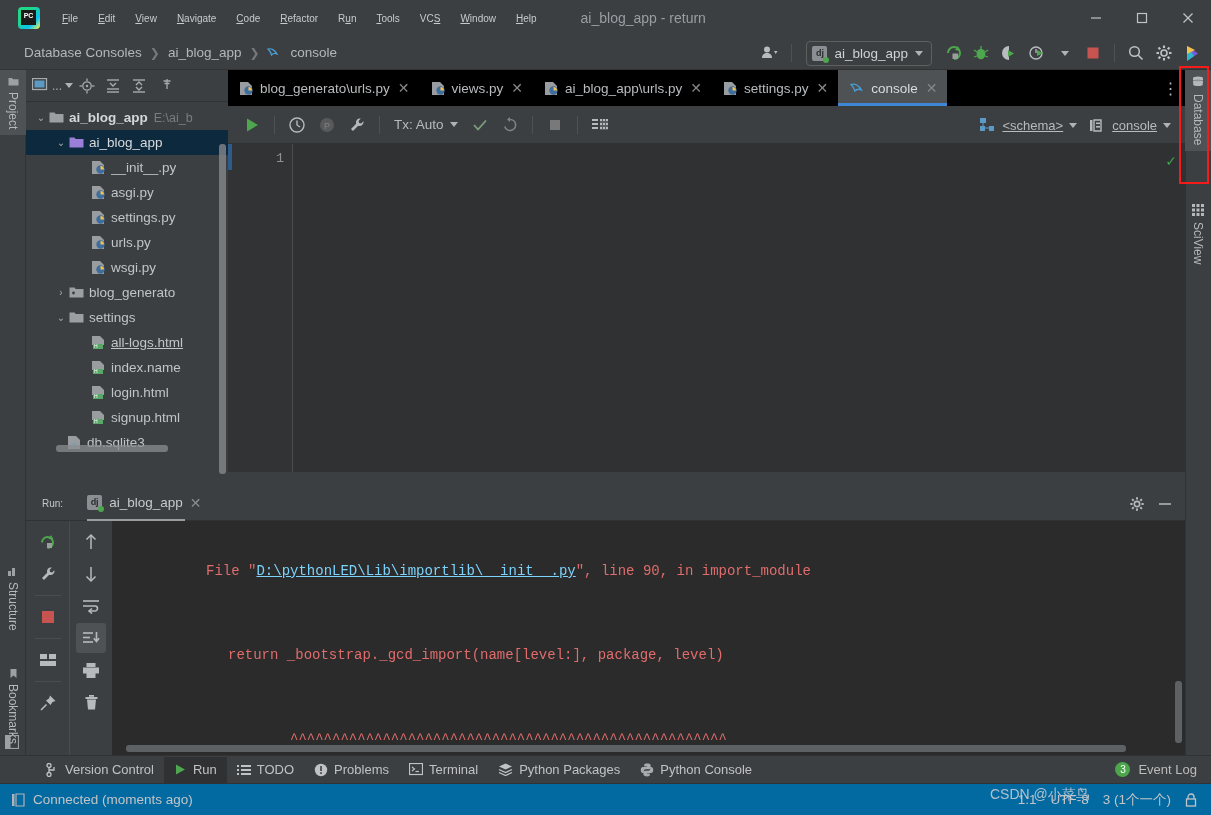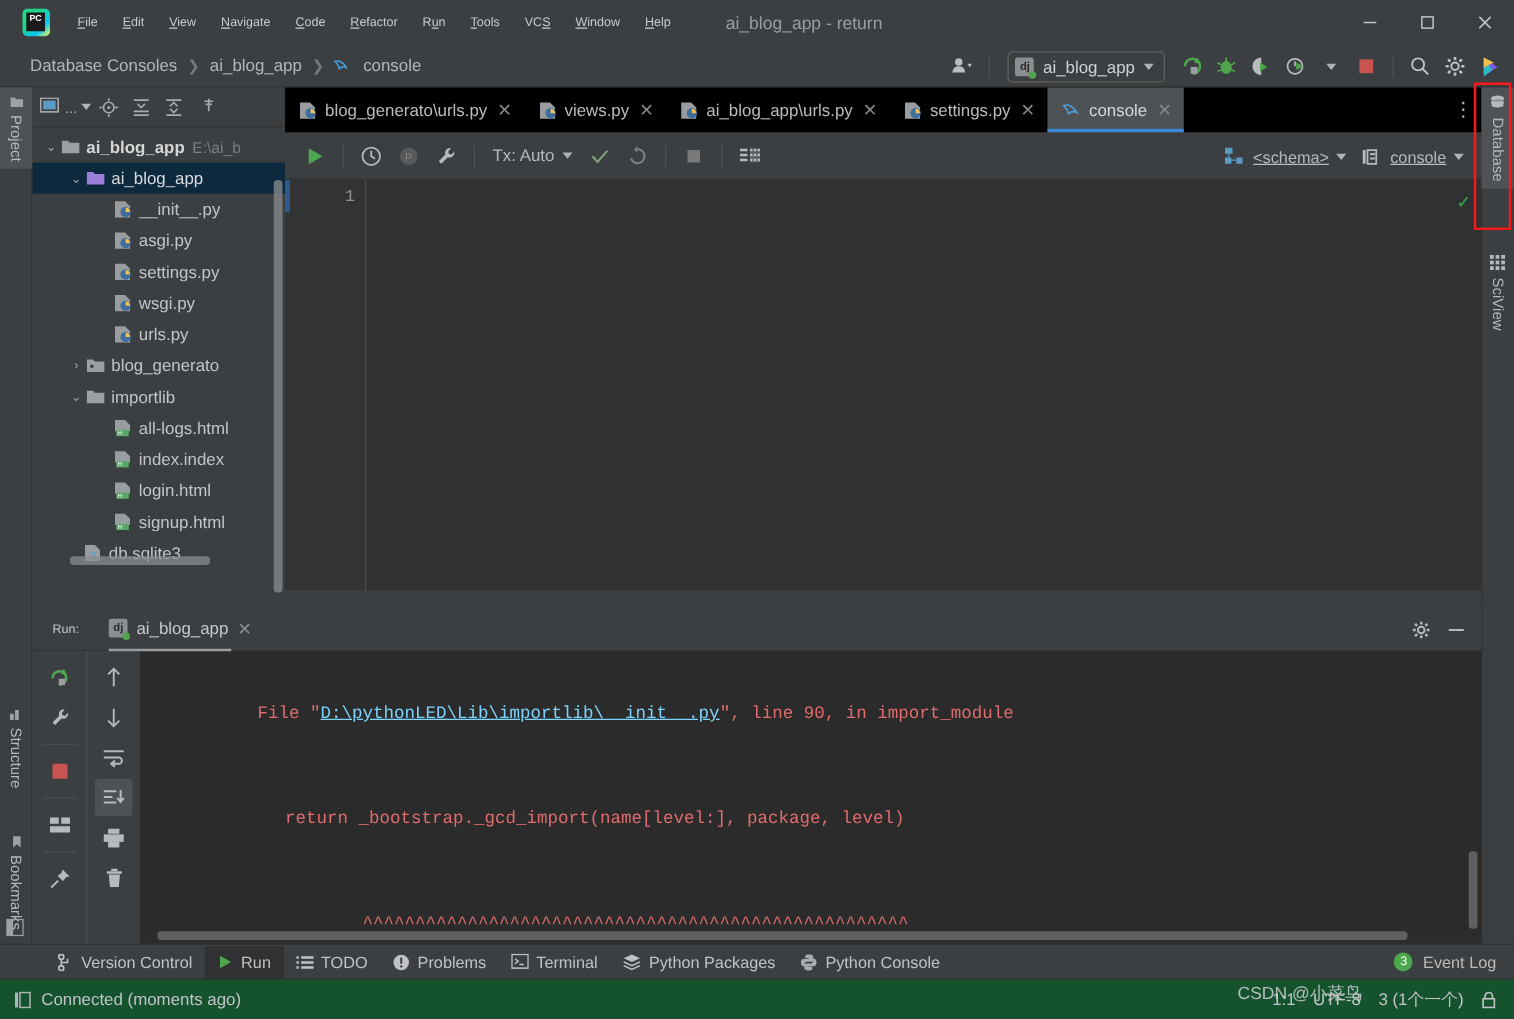--- a/index.html
+++ b/index.html
@@ -260,21 +260,21 @@
   .bb-item.active { background: #2f3133; }
   .bb-right { margin-left: auto; display: flex; align-items: center; gap: 8px; padding-right: 14px; }
   .badge-3 {
     width: 15px; height: 15px; border-radius: 50%; background: #4ca64c; color: #fff;
     font-size: 10px; line-height: 15px; text-align: center; font-family: "Liberation Sans", sans-serif;
   }
 
   
   .statusbar {
     position: absolute; left: 0; top: 783px; width: 1211px; height: 32px;
-    background: #14532d; display: flex; align-items: center; border-top: 1px solid #323232;
+    background: #0369a1; display: flex; align-items: center; border-top: 1px solid #323232;
   }
   .sb-left { display: flex; align-items: center; gap: 8px; margin-left: 12px; font-size: 13.5px; color: #c2c4c7; }
   .sb-right { margin-left: auto; display: flex; align-items: center; gap: 14px; padding-right: 14px;
               font-size: 13.5px; color: #c2c4c7; }
   .watermark {
     position: absolute; left: 990px; top: 786px; font-size: 14px; color: #cfd1d4; opacity: .85;
     white-space: nowrap; font-family: "Liberation Sans", sans-serif;
   }
   .sb-lock { font-size: 14px; }
 
@@ -592,31 +592,31 @@
         <span class="tlabel">settings.py</span>
       </div>
       <div class="trow" style="padding-left:64px;">
         <span class="ico">
           <svg width="15" height="15" viewBox="0 0 15 15">
               <path d="M1 1 h8 l4 4 v9 h-12 z" fill="#9a9da0"></path>
               <circle cx="9.5" cy="9.5" r="4.2" fill="#3f6d9e"></circle>
               <path d="M9.5 6 a3.5 3.5 0 0 1 3.5 3.5 h-3.5 z" fill="#f2c14e"></path>
             </svg>
         </span>
-        <span class="tlabel">wsgi.py</span>
+        <span class="tlabel">urls.py</span>
       </div>
       <div class="trow" style="padding-left:64px;">
         <span class="ico">
           <svg width="15" height="15" viewBox="0 0 15 15">
               <path d="M1 1 h8 l4 4 v9 h-12 z" fill="#9a9da0"></path>
               <circle cx="9.5" cy="9.5" r="4.2" fill="#3f6d9e"></circle>
               <path d="M9.5 6 a3.5 3.5 0 0 1 3.5 3.5 h-3.5 z" fill="#f2c14e"></path>
             </svg>
         </span>
-        <span class="tlabel">urls.py</span>
+        <span class="tlabel">wsgi.py</span>
       </div>
 
       <div class="trow" style="padding-left:28px;">
         <span class="tw">
             <span class="chev">›</span>
           </span>
         <span class="ico">
             <svg width="15" height="13" viewBox="0 0 15 13">
               <path d="M0.5 1.5 h5 l1.2 1.6 h7.8 v8.4 h-14 z" fill="#9b9fa2"></path>
               <circle cx="4.5" cy="7" r="1.4" fill="#3c3f41"></circle>
@@ -627,41 +627,41 @@
 
       <div class="trow" style="padding-left:28px;">
         <span class="tw">
             <span class="chev">⌄</span>
           </span>
         <span class="ico">
             <svg width="15" height="13" viewBox="0 0 15 13">
               <path d="M0.5 1.5 h5 l1.2 1.6 h7.8 v8.4 h-14 z" fill="#9b9fa2"></path>
             </svg>
           </span>
-        <span class="tlabel">importlib</span>
-      </div>
-      <div class="trow" style="padding-left:64px;">
+        <span class="tlabel">settings</span>
+      </div>
+      <div class="trow" style="padding-left:64px;text-decoration:underline;">
         <span class="ico">
           <svg width="15" height="15" viewBox="0 0 15 15">
               <path d="M1 1 h8 l4 4 v5 h-12 z" fill="#9a9da0"></path>
               <rect x="2" y="9" width="10" height="5" fill="#59a869"></rect>
               <text x="3" y="13.2" font-size="5" fill="#fff" font-family="sans-serif">H</text>
             </svg>
         </span>
         <span class="tlabel">all-logs.html</span>
       </div>
       <div class="trow" style="padding-left:64px;">
         <span class="ico">
           <svg width="15" height="15" viewBox="0 0 15 15">
               <path d="M1 1 h8 l4 4 v5 h-12 z" fill="#9a9da0"></path>
               <rect x="2" y="9" width="10" height="5" fill="#59a869"></rect>
               <text x="3" y="13.2" font-size="5" fill="#fff" font-family="sans-serif">H</text>
             </svg>
         </span>
-        <span class="tlabel">index.index</span>
+        <span class="tlabel">index.name</span>
       </div>
       <div class="trow" style="padding-left:64px;">
         <span class="ico">
           <svg width="15" height="15" viewBox="0 0 15 15">
               <path d="M1 1 h8 l4 4 v5 h-12 z" fill="#9a9da0"></path>
               <rect x="2" y="9" width="10" height="5" fill="#59a869"></rect>
               <text x="3" y="13.2" font-size="5" fill="#fff" font-family="sans-serif">H</text>
             </svg>
         </span>
         <span class="tlabel">login.html</span>

